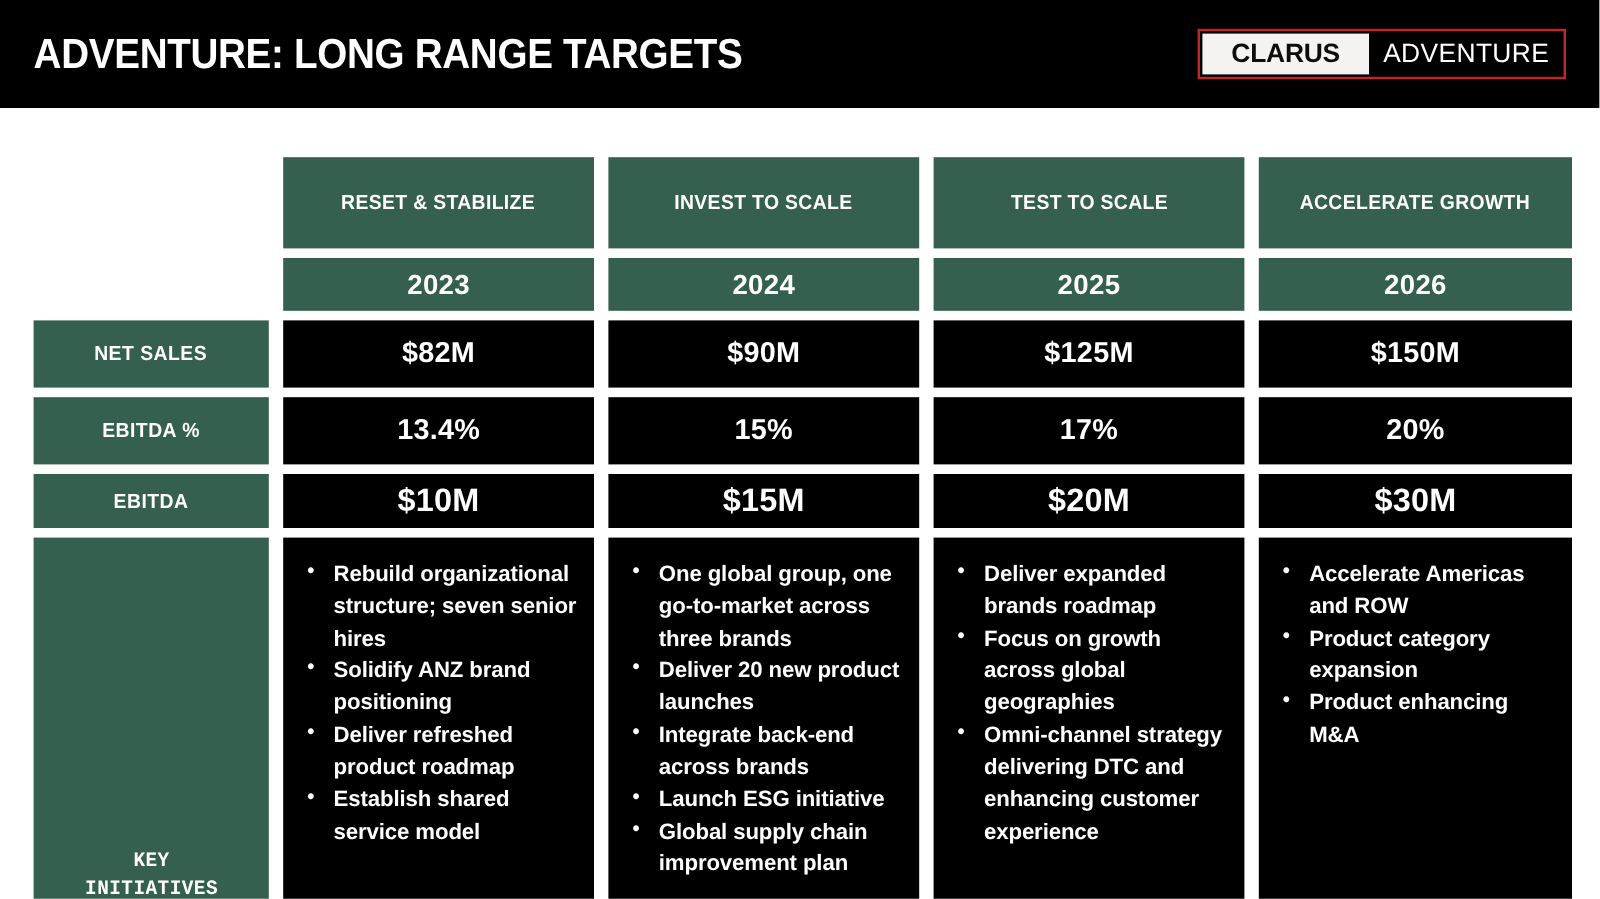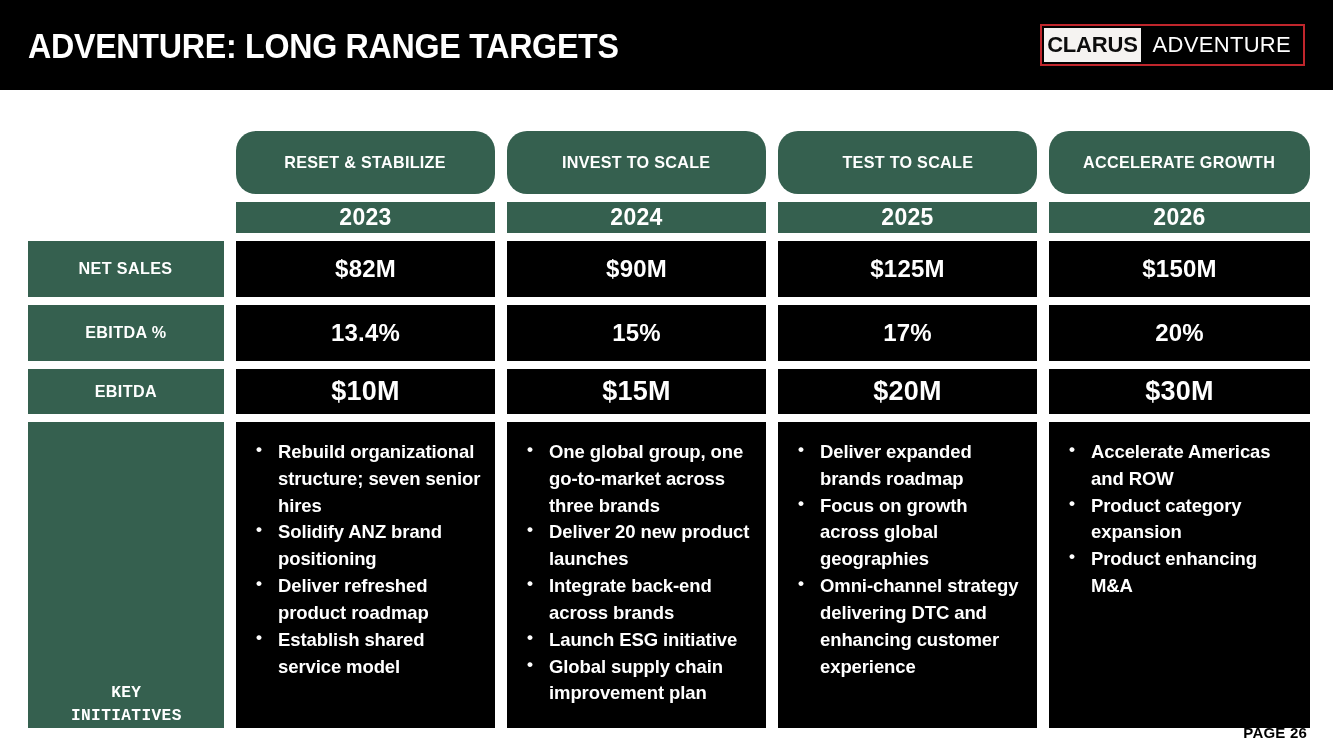--- a/index.html
+++ b/index.html
@@ -54,21 +54,21 @@
   }
   .logo-clarus {
     background: #f5f3f1;
     color: #0d0d0d;
     font-size: 22px;
     font-weight: 700;
     letter-spacing: -0.2px;
     display: flex;
     align-items: center;
     justify-content: center;
-    padding: 0 3px;
+    padding: 0 24px;
     transform-origin: center;
     line-height: 1;
   }
   .logo-adventure {
     background: #000000;
     color: #ffffff;
     font-size: 22px;
     font-weight: 400;
     letter-spacing: 0.3px;
     display: flex;
@@ -103,29 +103,29 @@
     color: #ffffff;
     font-weight: 700;
   }
 
   .blank { background: transparent; }
 
   .teal  { background: #35604f; }
   .black { background: #000000; }
 
   
-  .row-phase .cell { height: 63px; border-radius: 20px; }
+  .row-phase .cell { height: 76px; }
   .phase-label {
     font-size: 17px;
     letter-spacing: 0.3px;
     transform: scaleX(0.95);
   }
 
   
-  .row-year .cell { height: 31px; }
+  .row-year .cell { height: 44px; }
   .year-label {
     font-size: 23px;
     letter-spacing: 0.3px;
   }
 
   
   .row-metric .cell { height: 56px; }
   .metric-name {
     font-size: 17px;
     letter-spacing: 0.4px;

